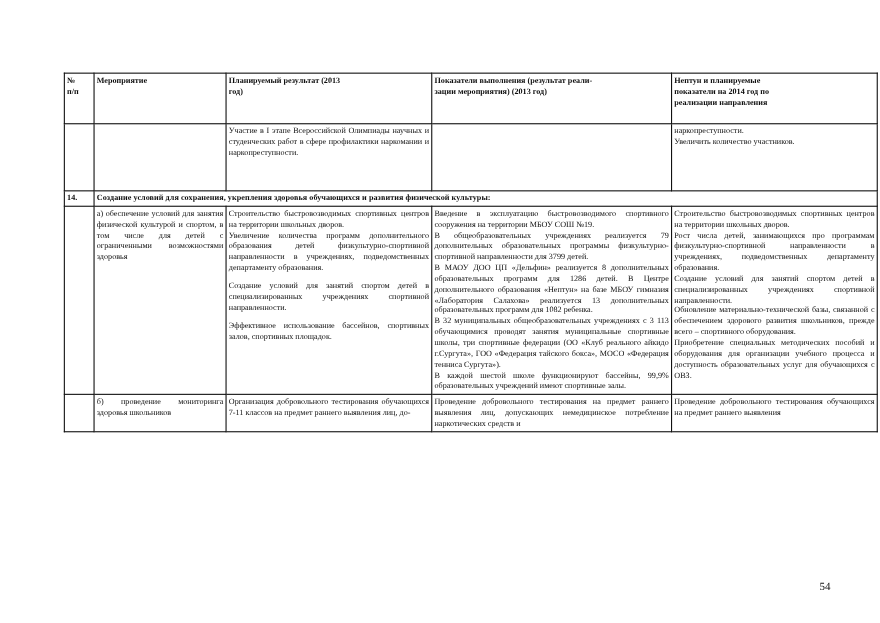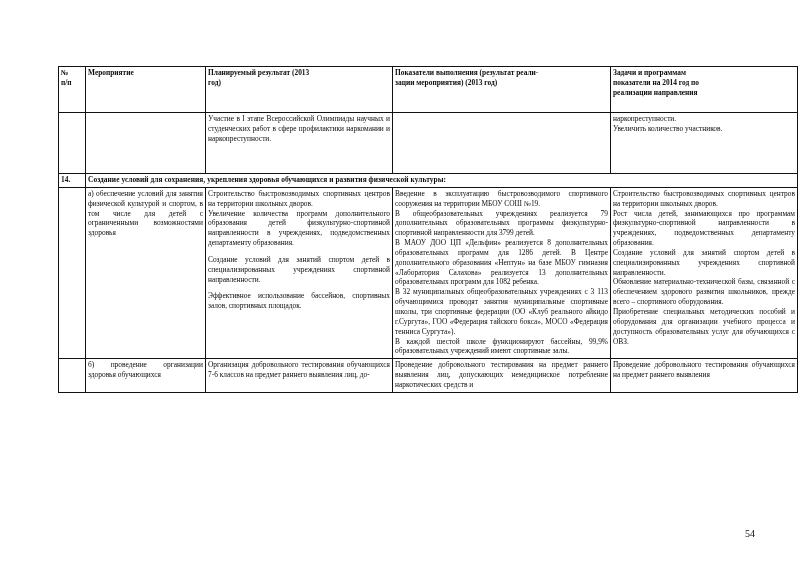--- a/index.html
+++ b/index.html
@@ -119,21 +119,21 @@
         </td>
         <td class="hdr">
           <span class="hdr-line">Планируемый результат (2013</span>
           <span class="hdr-line">год)</span>
         </td>
         <td class="hdr">
           <span class="hdr-line">Показатели выполнения (результат реали-</span>
           <span class="hdr-line">зации мероприятия) (2013 год)</span>
         </td>
         <td class="hdr">
-          <span class="hdr-line">Задачи и программам</span>
+          <span class="hdr-line">Нептун и планируемые</span>
           <span class="hdr-line">показатели на 2014 год по</span>
           <span class="hdr-line">реализации направления</span>
         </td>
       </tr>
 
       <tr>
         <td class="num"></td>
         <td class="empty"></td>
         <td style="height:57px;">
           <div class="p">Участие в I этапе Всероссийской Олимпиады научных и студенческих работ в сфере профилактики наркомании и наркопреступности.</div>
@@ -175,24 +175,24 @@
           <div class="p">Рост числа  детей, занимающихся про программам физкультурно-спортивной направленности в учреждениях, подведомственных департаменту образования.</div>
           <div class="p">Создание условий для занятий спортом детей в специализированных учреждениях спортивной направленности.</div>
           <div class="p">Обновление материально-технической базы, связанной с обеспечением здорового развития школьников, прежде всего – спортивного оборудования.</div>
           <div class="p">Приобретение специальных методических пособий и оборудования для организации учебного процесса и доступность образовательных услуг для обучающихся с ОВЗ.</div>
         </td>
       </tr>
 
       <tr>
         <td class="num"></td>
         <td>
-          <div class="p">б) проведение организации здоровья обучающихся</div>
-        </td>
-        <td>
-          <div class="p">Организация добровольного тестирования обучающихся 7-6 классов на предмет раннего выявления лиц, до-</div>
+          <div class="p">б) проведение мониторинга здоровья школьников</div>
+        </td>
+        <td>
+          <div class="p">Организация добровольного тестирования обучающихся 7-11 классов на предмет раннего выявления лиц, до-</div>
         </td>
         <td>
           <div class="p">Проведение добровольного тестирования на предмет раннего выявления лиц, допускающих немедицинское потребление наркотических средств и</div>
         </td>
         <td>
           <div class="p">Проведение добровольного тестирования обучающихся на предмет раннего выявления</div>
         </td>
       </tr>
 
     </tbody>

